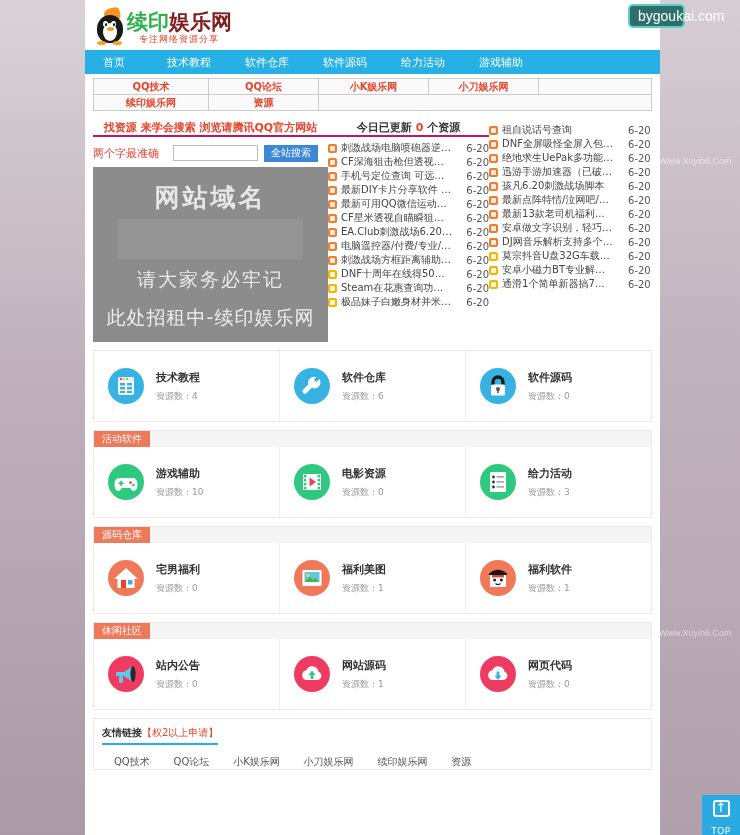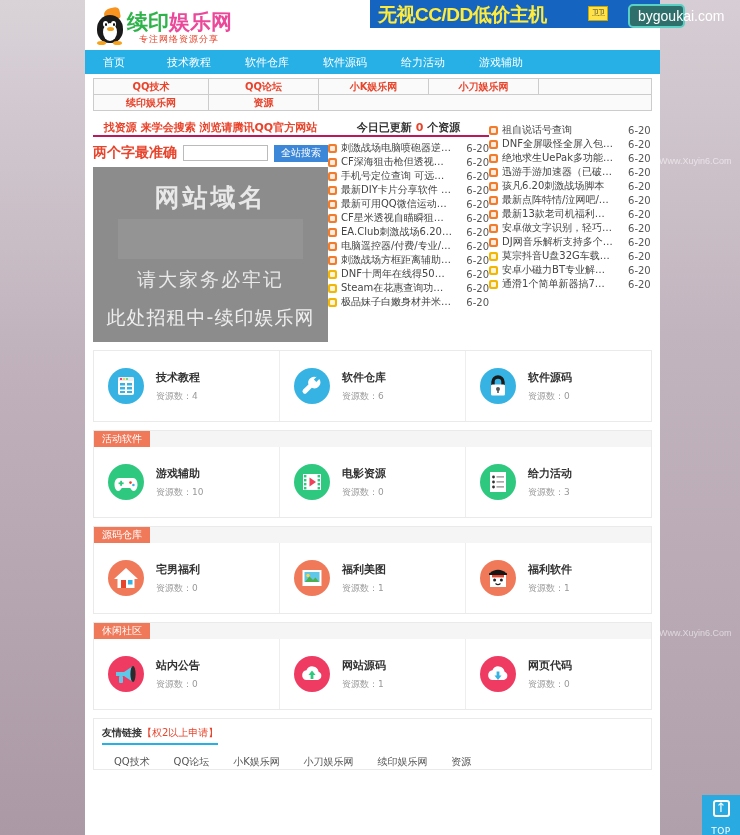--- a/index.html
+++ b/index.html
@@ -58,21 +58,21 @@
   .peng .beak { position:absolute; left:12px; top:18px; width:7px; height:4px;
     background:#f7a21b; border-radius:50%; }
   .peng .flame { position:absolute; left:9px; top:-1px; width:16px; height:12px;
     background:#f7931e; border-radius:60% 40% 30% 70%; transform:rotate(-12deg); }
   .peng .foot { position:absolute; top:32px; width:9px; height:4px;
     background:#f7a21b; border-radius:50%; }
   .peng .footL { left:2px; } .peng .footR { left:18px; }
   .logo-zh { position:absolute; left:32px; top:2px; font-size:21px; font-weight:bold;
     letter-spacing:0px; white-space:nowrap; }
   .logo-zh .g { color:#2eb24a; }
-  .logo-zh .r { color:#ec4899; }
+  .logo-zh .r { color:#7f1d1d; }
   .logo-sub { position:absolute; left:44px; top:27px; font-size:9px; color:#e8432b;
     letter-spacing:1px; white-space:nowrap; }
 
   
   .nav { height:24px; background:#27b0e6; display:flex; align-items:center;
     padding-left:18px; }
   .nav a { color:#fff; font-size:11px; text-decoration:none; margin-right:34px;
     white-space:nowrap; }
   .nav a:first-child { margin-right:42px; }
 
@@ -94,22 +94,22 @@
   .panel-right { width:167px; }
 
   .panel-head { height:18px; line-height:18px; text-align:center;
     font-size:11px; font-weight:bold; color:#e8432b; border-bottom:2px solid #be185d;
     white-space:nowrap; overflow:hidden; }
   .panel-head .num { color:#e8432b; }
   .panel-head.mid, .panel-head.right { color:#333; font-weight:bold; }
   .panel-head.right .cnt { color:#e8432b; }
 
   .searchrow { display:flex; align-items:center; height:26px; padding-top:6px; }
-  .search-tip { color:#e8432b; font-size:14px; font-weight:bold; white-space:nowrap;
-     margin-right:6px; }
+  .search-tip { color:#e8432b; font-size:11px; font-weight:normal; white-space:nowrap;
+     margin-right:14px; }
   .search-input { width:85px; height:16px; border:1px solid #bbb; background:#fff;
      font-size:10px; padding:0 2px; }
   .search-btn { margin-left:6px; background:#3d87d8; color:#fff; border:none;
      font-size:10px; height:17px; padding:0 7px; cursor:pointer; white-space:nowrap; }
 
   .adbox { width:235px; height:175px; background:#8c8c8c; position:relative;
     margin-top:4px; overflow:hidden; }
   .adbox .l1 { position:absolute; width:100%; top:14px; text-align:center;
     color:#e8e8e8; font-size:25px; font-weight:bold; letter-spacing:3px; }
   .adbox .blank { position:absolute; left:25px; top:52px; width:185px; height:40px;
@@ -194,24 +194,20 @@
         <div class="pupL"></div>
           <div class="pupR"></div>
         <div class="beak"></div>
         <div class="foot footL"></div>
           <div class="foot footR"></div>
       </div>
       <div class="logo-zh"><span class="g">续印</span><span class="r">娱乐网</span></div>
       <div class="logo-sub">专注网络资源分享</div>
     </div>
 
-    <div class="ad-banner">
-      <div class="ad-text">无视CC/DD低价主机</div>
-      <div class="ad-chip">卫卫</div>
-    </div>
     <div class="ad-domain" style="position:absolute;left:543px;top:4px;">bygoukai.com</div>
   </div>
 
   <div class="nav">
     <a href="#">首页</a>
     <a href="#">技术教程</a>
     <a href="#">软件仓库</a>
     <a href="#">软件源码</a>
     <a href="#">给力活动</a>
     <a href="#">游戏辅助</a>

